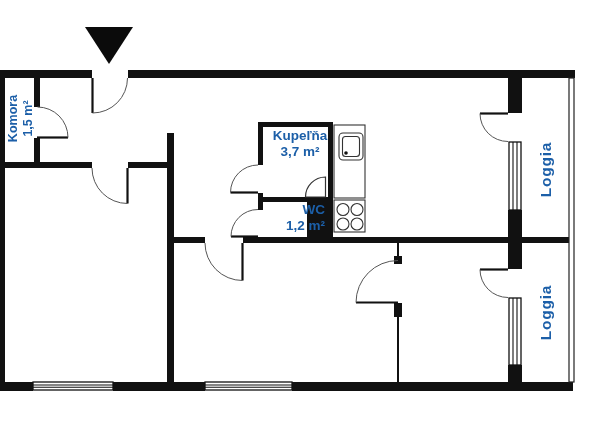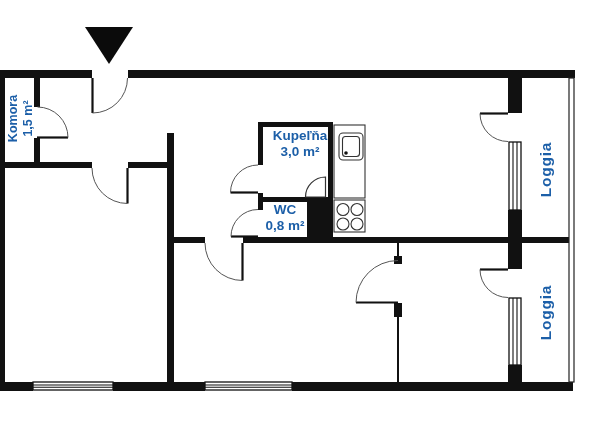--- a/index.html
+++ b/index.html
@@ -16,21 +16,21 @@
   .arc{stroke:#555;stroke-width:1;fill:none;}
   .fix{fill:#fff;stroke:#333;stroke-width:1.2;}
   .fixthin{fill:none;stroke:#333;stroke-width:1.1;}
   .tri{fill:#0b0b0b;}
   .label{
     position:absolute;color:var(--accent,#1c5fa8);font-weight:bold;
     text-align:center;line-height:1.18;white-space:nowrap;
   }
   .label .rm{display:block;}
   .lbl-kupelna{left:254px;top:128px;width:92px;font-size:13.5px;}
-  .lbl-wc{left:245px;top:202px;width:80px;font-size:13.5px;}
+  .lbl-wc{left:245px;top:202px;width:80px;font-size:13.5px;text-align:right;}
   .rot{transform:rotate(-90deg);transform-origin:50% 50%;}
   .lbl-komora{left:-26px;top:105px;width:90px;height:27px;font-size:12.5px;}
   .lbl-loggia-upper{left:506px;top:160px;width:80px;height:19px;font-size:15.5px;letter-spacing:0.8px;}
   .lbl-loggia-lower{left:506px;top:303px;width:80px;height:19px;font-size:15.5px;letter-spacing:0.8px;}
 </style>
 </head>
 <body>
 
 <div class="plan">
   <svg width="600" height="426" viewBox="0 0 600 426">
@@ -153,26 +153,26 @@
     </g>
   </svg>
 
   <div class="label rot lbl-komora">
     <span class="rm">Komora</span>
     <span class="rm">1,5 m²</span>
   </div>
 
   <div class="label lbl-kupelna">
     <span class="rm">Kupeľňa</span>
-    <span class="rm">3,0 m²</span>
+    <span class="rm">3,7 m²</span>
   </div>
 
   <div class="label lbl-wc">
     <span class="rm">WC</span>
-    <span class="rm">0,8 m²</span>
+    <span class="rm">1,2 m²</span>
   </div>
 
   <div class="label rot lbl-loggia-upper">
     <span class="rm">Loggia</span>
   </div>
 
   <div class="label rot lbl-loggia-lower">
     <span class="rm">Loggia</span>
   </div>
 </div>

